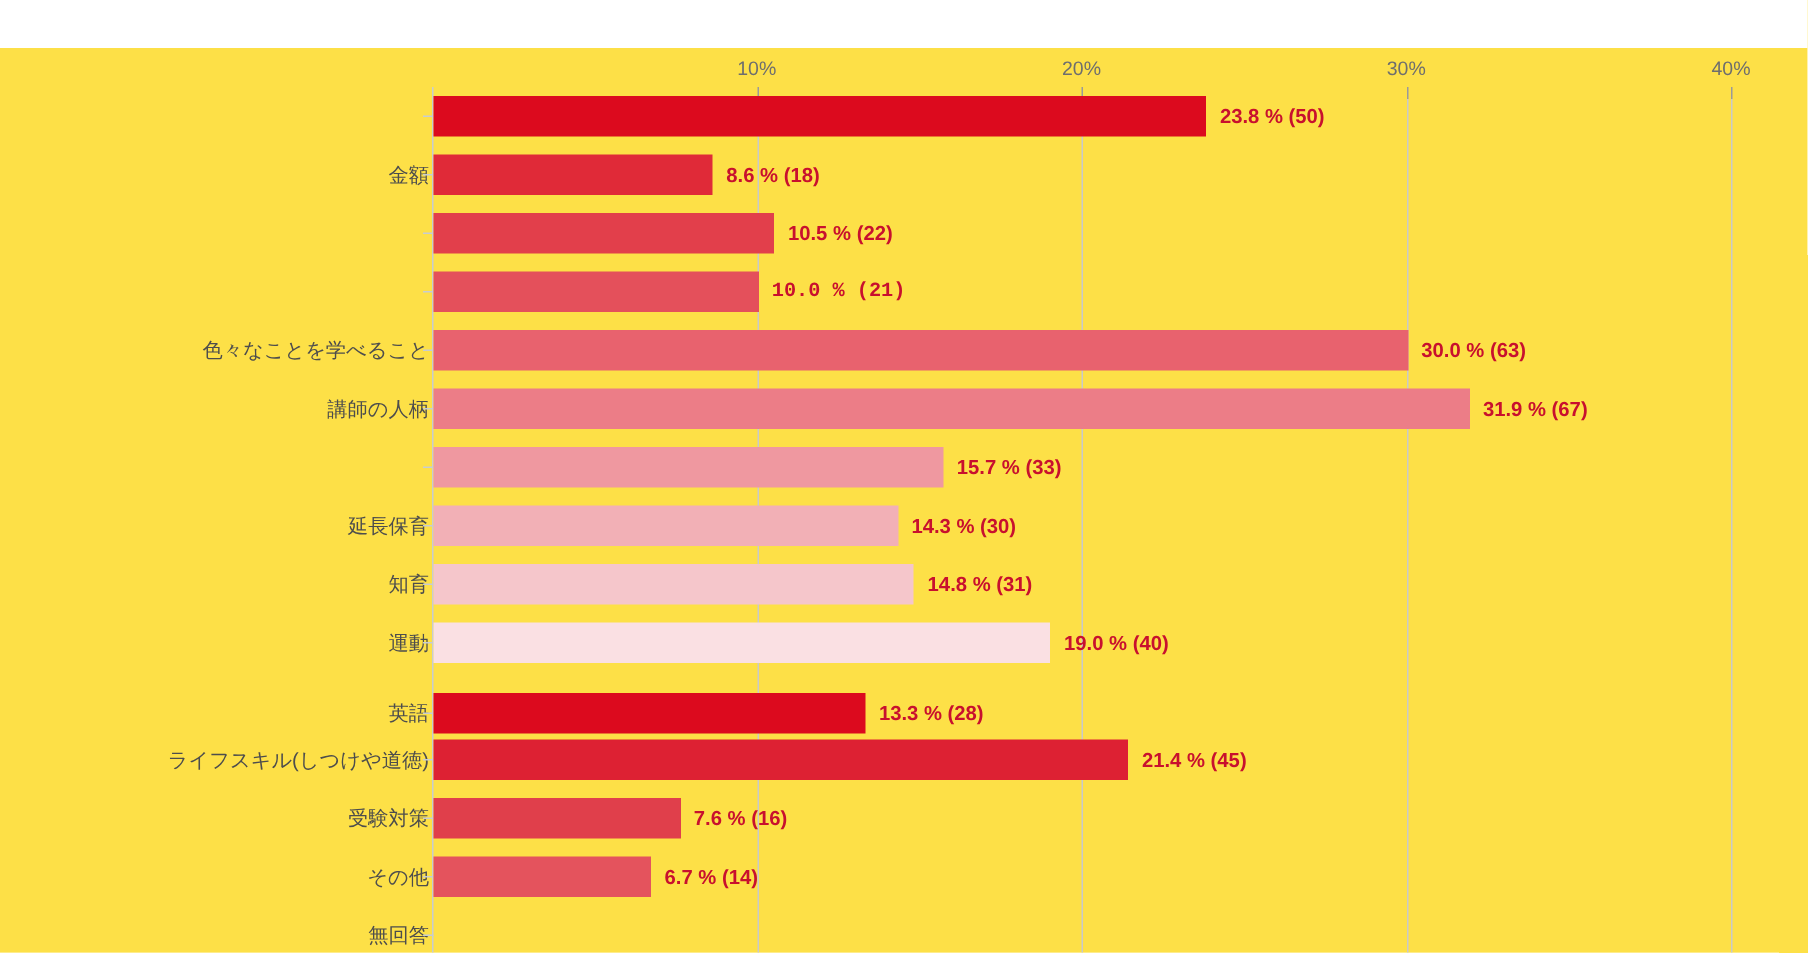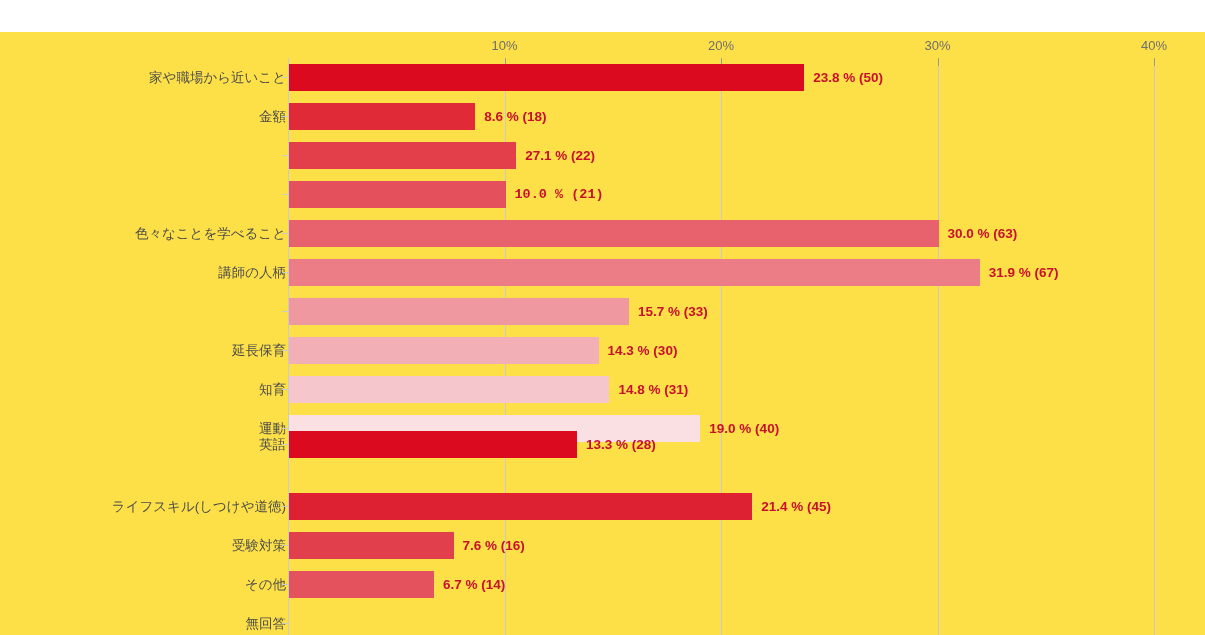--- a/index.html
+++ b/index.html
@@ -126,35 +126,34 @@
       <div class="tick-label" style="left: 504.5px; color: rgb(110, 110, 110);">10%</div>
       <div class="tick-label" style="left: 721px; color: rgb(110, 110, 110);">20%</div>
       <div class="tick-label" style="left: 937.5px; color: rgb(110, 110, 110);">30%</div>
       <div class="tick-label" style="left: 1154px; color: rgb(110, 110, 110);">40%</div>
     </div>
 
   <div class="y-axis-line"></div>
 
   <div id="rows-layer">
       <div class="row" style="top: 26px;">
-        <div class="cat-label">家や職場から近いこと</div>
         <div class="axis-tick-y"></div>
         <div class="bar" style="width: 515.27px; background: rgb(220, 10, 30);"></div>
         <div class="bar-value" style="color: rgb(200, 16, 46); left: 813.27px;">23.8 % (50)</div>
       </div>
       <div class="row" style="top: 65px;">
         <div class="cat-label">金額</div>
         <div class="axis-tick-y"></div>
         <div class="bar" style="width: 186.19px; background: rgb(224, 42, 56);"></div>
         <div class="bar-value" style="color: rgb(200, 16, 46); left: 484.19px;">8.6 % (18)</div>
       </div>
       <div class="row" style="top: 104px;">
         <div class="axis-tick-y"></div>
         <div class="bar" style="width: 227.325px; background: rgb(226, 63, 75);"></div>
-        <div class="bar-value" style="color: rgb(200, 16, 46); left: 525.325px;">27.1 % (22)</div>
+        <div class="bar-value" style="color: rgb(200, 16, 46); left: 525.325px;">10.5 % (22)</div>
       </div>
       <div class="row" style="top: 143px;">
         <div class="axis-tick-y"></div>
         <div class="bar" style="width: 216.5px; background: rgb(228, 80, 91);"></div>
         <div class="bar-value" style="color: rgb(200, 16, 46); left: 514.5px; font-family: Liberation Mono, monospace;">10.0 % (21)</div>
       </div>
       <div class="row" style="top: 182px;">
         <div class="cat-label">色々なことを学べること</div>
         <div class="axis-tick-y"></div>
         <div class="bar" style="width: 649.5px; background: rgb(232, 98, 110);"></div>
@@ -182,21 +181,21 @@
         <div class="axis-tick-y"></div>
         <div class="bar" style="width: 320.42px; background: rgb(245, 198, 203);"></div>
         <div class="bar-value" style="color: rgb(200, 16, 46); left: 618.42px;">14.8 % (31)</div>
       </div>
       <div class="row" style="top: 377px;">
         <div class="cat-label">運動</div>
         <div class="axis-tick-y"></div>
         <div class="bar" style="width: 411.35px; background: rgb(250, 224, 227);"></div>
         <div class="bar-value" style="color: rgb(200, 16, 46); left: 709.35px;">19.0 % (40)</div>
       </div>
-      <div class="row" style="top: 393px;">
+      <div class="row" style="top: 424px;">
         <div class="cat-label">英語</div>
         <div class="axis-tick-y"></div>
         <div class="bar" style="width: 287.945px; background: rgb(220, 10, 30);"></div>
         <div class="bar-value" style="color: rgb(200, 16, 46); left: 585.945px;">13.3 % (28)</div>
       </div>
       <div class="row" style="top: 455px;">
         <div class="cat-label">ライフスキル(しつけや道徳)</div>
         <div class="axis-tick-y"></div>
         <div class="bar" style="width: 463.31px; background: rgb(221, 33, 51);"></div>
         <div class="bar-value" style="color: rgb(200, 16, 46); left: 761.31px;">21.4 % (45)</div>

